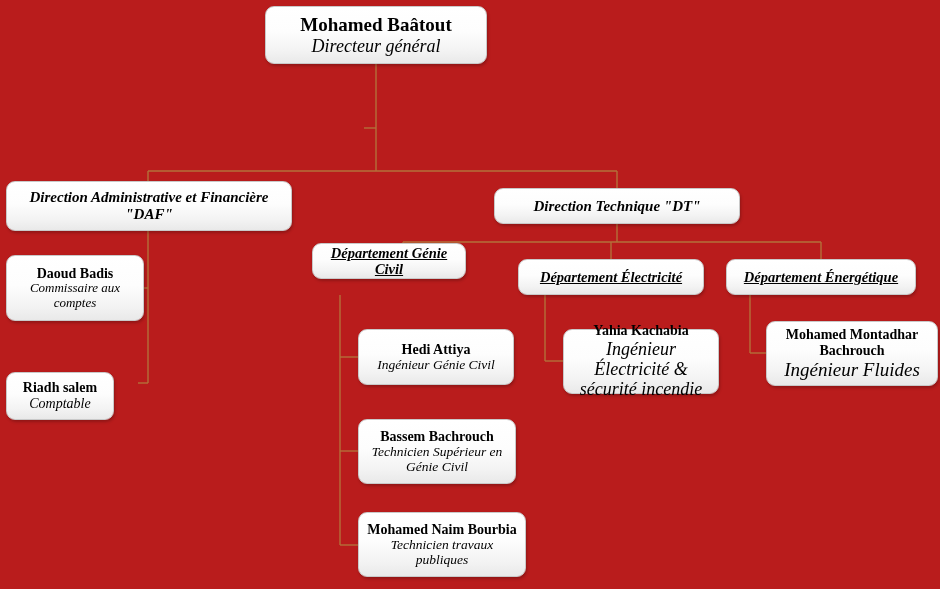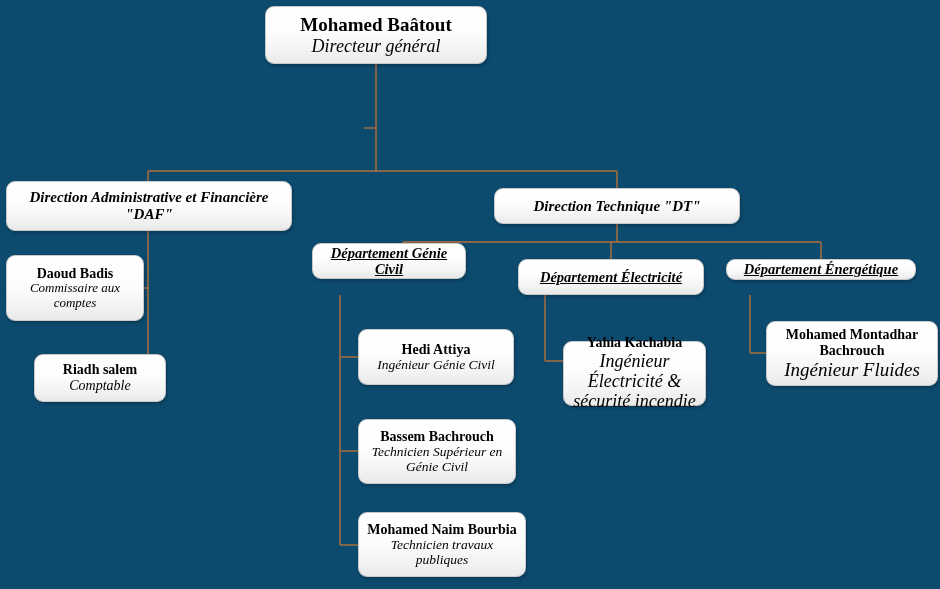--- a/index.html
+++ b/index.html
@@ -8,21 +8,21 @@
     background: #ffffff;
   }
   body {
     font-family: "Liberation Serif", serif;
   }
   #canvas {
     position: relative;
     width: 940px;
     height: 589px;
     overflow: hidden;
-    background: #0c4a6e;
+    background: #b91c1c;
   }
   svg.connectors {
     position: absolute;
     left: 0;
     top: 0;
     width: 940px;
     height: 589px;
     pointer-events: none;
   }
   .node {
@@ -62,46 +62,46 @@
   .n-daf     { left: 6px;   top: 181px; width: 286px; height: 50px; }
   .n-daf .title2   { font-size: 15px; font-style: italic; font-weight: bold; }
 
   .n-dt      { left: 494px; top: 188px; width: 246px; height: 36px; }
   .n-dt .title2    { font-size: 15px; font-style: italic; font-weight: bold; }
 
   .n-daoud   { left: 6px;   top: 255px; width: 138px; height: 66px; }
   .n-daoud .title    { font-size: 14px; }
   .n-daoud .subtitle { font-size: 13px; }
 
-  .n-riadh   { left: 6px;   top: 354px; width: 132px; height: 48px; margin-left: 28px; }
+  .n-riadh   { left: 6px;   top: 372px; width: 108px; height: 48px; }
   .n-riadh .title    { font-size: 14px; }
   .n-riadh .subtitle { font-size: 14px; }
 
   .n-gc      { left: 312px; top: 243px; width: 154px; height: 36px; }
   .n-gc .title2  { font-size: 14.5px; font-style: italic; font-weight: bold; }
 
   .n-el      { left: 518px; top: 259px; width: 186px; height: 36px; }
   .n-el .title2  { font-size: 14.5px; font-style: italic; font-weight: bold; }
 
-  .n-en      { left: 726px; top: 259px; width: 190px; height: 21px; }
+  .n-en      { left: 726px; top: 259px; width: 190px; height: 36px; }
   .n-en .title2  { font-size: 14.5px; font-style: italic; font-weight: bold; }
 
   .n-hedi    { left: 358px; top: 329px; width: 156px; height: 56px; }
   .n-hedi .title    { font-size: 14px; }
   .n-hedi .subtitle { font-size: 13.5px; }
 
   .n-bassem  { left: 358px; top: 419px; width: 158px; height: 65px; }
   .n-bassem .title    { font-size: 14px; }
   .n-bassem .subtitle { font-size: 13.5px; }
 
   .n-naim    { left: 358px; top: 512px; width: 168px; height: 65px; }
   .n-naim .title    { font-size: 14px; }
   .n-naim .subtitle { font-size: 13.5px; }
 
-  .n-yahia   { left: 563px; top: 329px; width: 143px; height: 65px; margin-top: 12px; }
+  .n-yahia   { left: 563px; top: 329px; width: 156px; height: 65px; }
   .n-yahia .title    { font-size: 14px; }
   .n-yahia .subtitle { font-size: 18px; }
 
   .n-monta   { left: 766px; top: 321px; width: 172px; height: 65px; }
   .n-monta .title    { font-size: 14px; font-family: Liberation Serif, serif; }
   .n-monta .subtitle { font-size: 19px; }
 </style>
 </head>
 <body>
 

